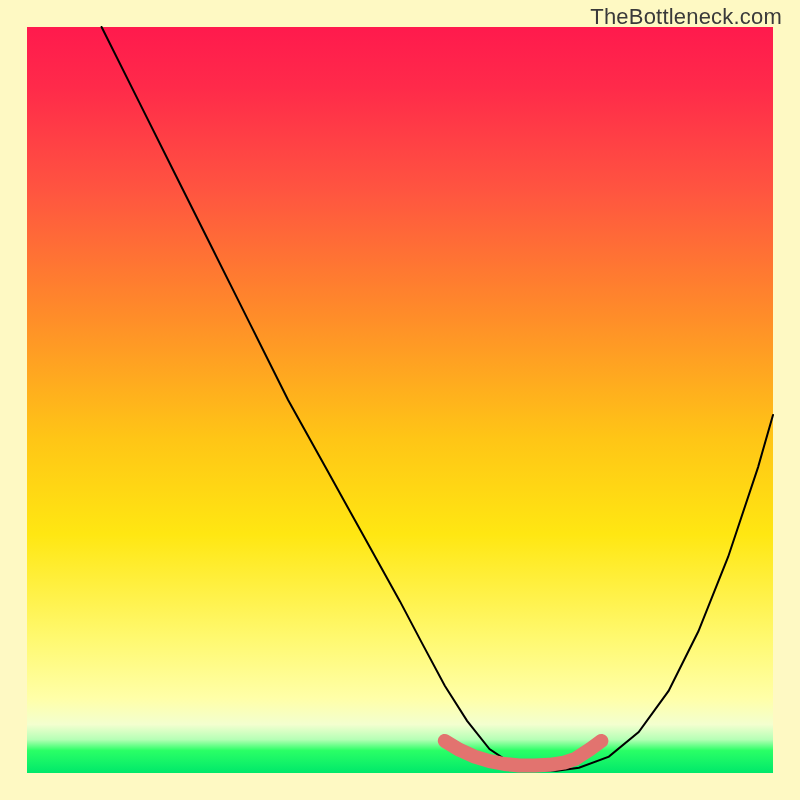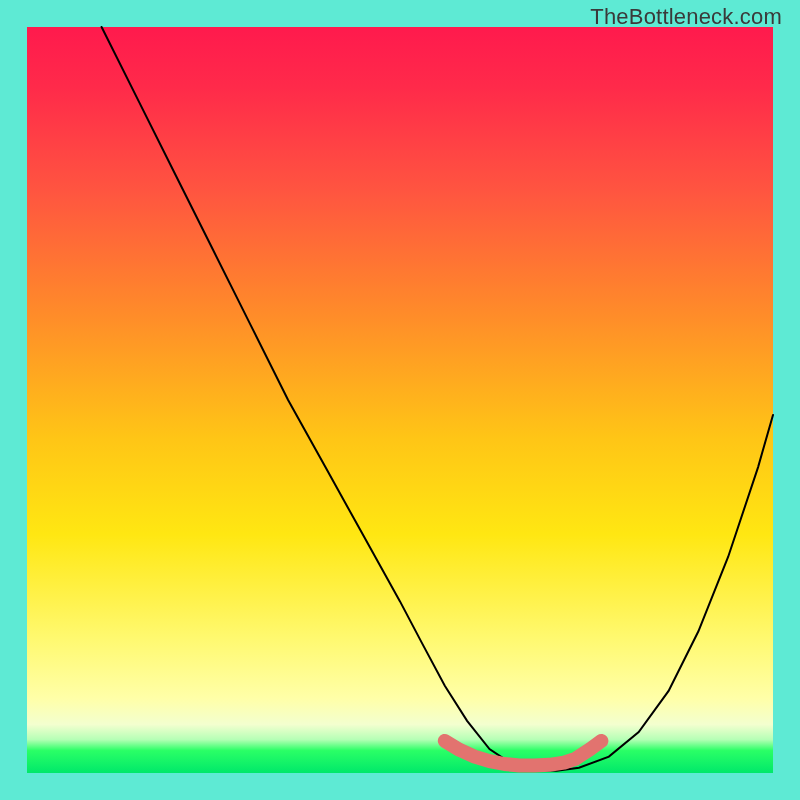--- a/index.html
+++ b/index.html
@@ -10,21 +10,21 @@
     background: #000;
     overflow: hidden;
     font-family: Arial, Helvetica, sans-serif;
   }
   .frame {
     position: absolute;
     left: 0;
     top: 0;
     width: 800px;
     height: 800px;
-    background: #5eead4;
+    background: #fef9c3;
   }
   .plot {
     position: absolute;
     left: 27px;
     top: 27px;
     width: 746px;
     height: 746px;
     
     background: linear-gradient(
       to bottom,

